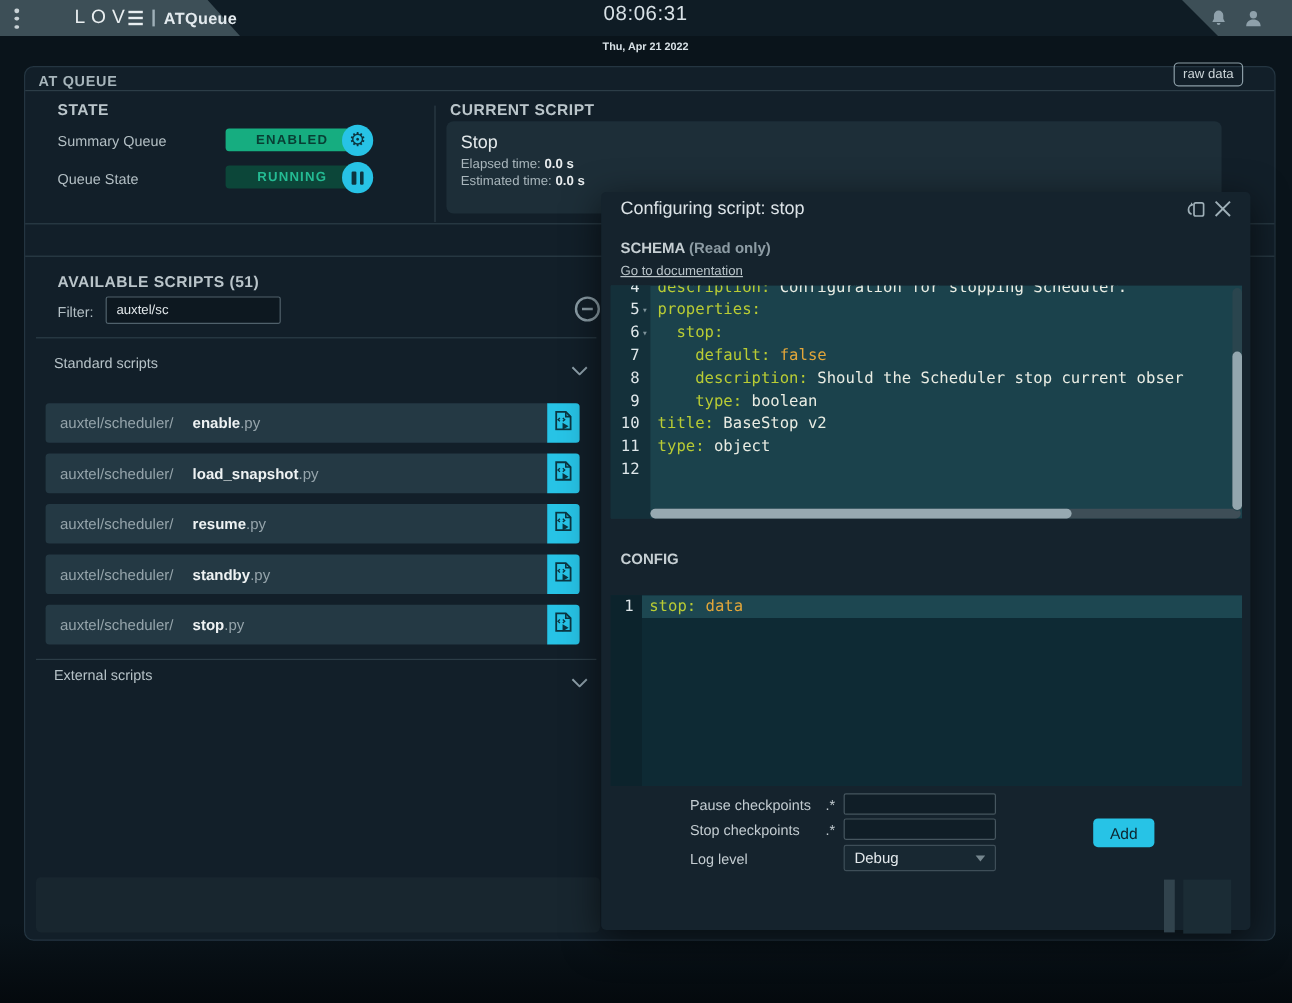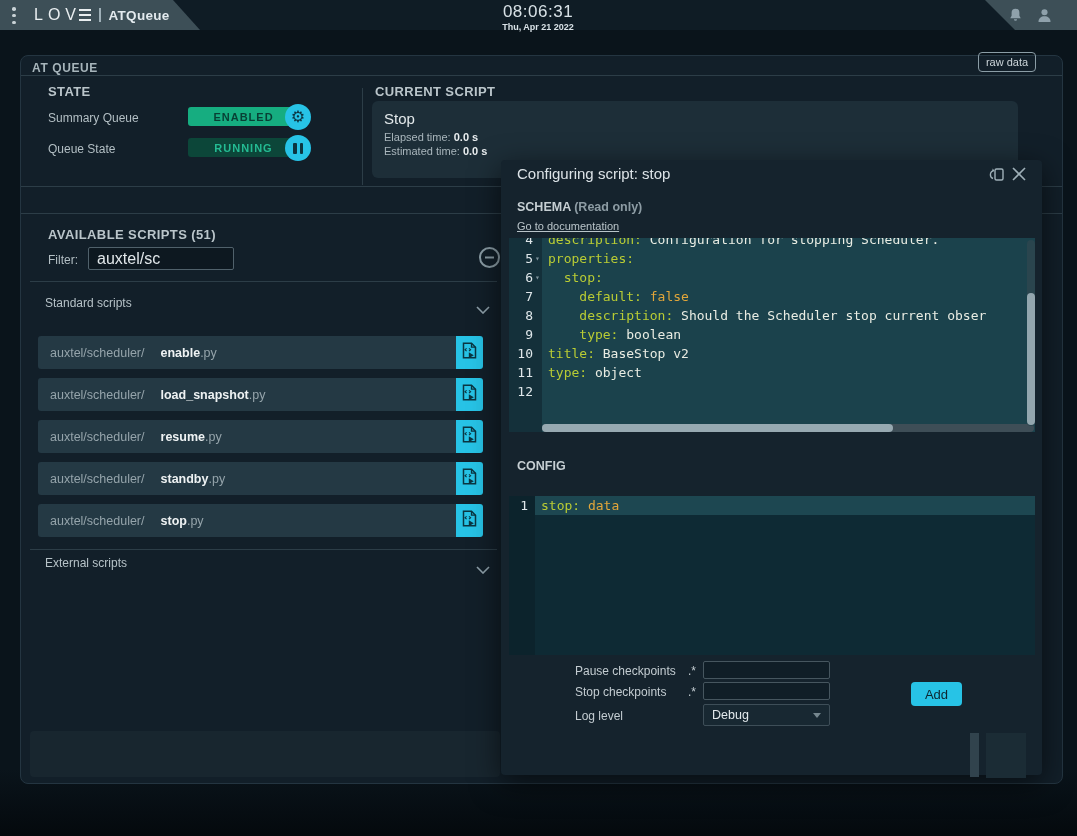--- a/index.html
+++ b/index.html
@@ -11,28 +11,28 @@
 
   
   .topbar { left:0; top:0; width:1077px; height:30px; background:#0f1c25; }
   .wing-left { left:0; top:0; width:200px; height:30px; background:#3d4f57;
                clip-path:polygon(0 0,173px 0,200px 100%,0 100%); }
   .wing-right { left:955px; top:0; width:122px; height:30px; background:#3d4f57;
                 clip-path:polygon(30px 0,100% 0,100% 100%,60px 100%); }
   .kebab { left:12px; top:7px; width:4px; height:17px; display:flex; flex-direction:column; justify-content:space-between; cursor:pointer;}
   .kebab i { width:3.5px; height:3.5px; border-radius:50%; background:#c9d2d6; }
   .logo { left:34px; top:6px; height:18px; display:flex; align-items:center; color:#e9eef0; }
-  .logo .txt { font-size:16px; letter-spacing:5px; font-weight:400; }
+  .logo .txt { font-size:16px; letter-spacing:5px; font-weight:400;margin-left:28px; }
   .ebars { display:flex; flex-direction:column; justify-content:space-between; height:12px; margin-left:-2px; margin-right:8px;}
   .ebars i { width:12px; height:2.2px; background:#e9eef0; }
   .logo-sep { width:1.5px; height:14px; background:#9fb0b8; margin-right:8px; }
   .appname { font-size:13.5px; font-weight:700; color:#e3eaee; letter-spacing:.3px; }
   .clock { left:463px; top:2px; width:150px; text-align:center; color:#d8e1e6; }
   .clock .time { font-size:17px; letter-spacing:.5px; }
-  .clock .date { font-size:9px; font-weight:700; margin-top:0px; }
+  .clock .date { font-size:9px; font-weight:700; margin-top:12px; }
   .tb-icon { top:7px; width:17px; height:17px; cursor:pointer; }
 
   
   .panel { left:20px; top:55px; width:1043px; height:729px; background:#121f29;
            border:1px solid #243541; border-radius:8px; }
   .sec-title { font-size:12px; font-weight:700; letter-spacing:.6px; color:#a7b5bb; }
   .h2 { font-size:13px; font-weight:700; letter-spacing:.4px; color:#bac5ca; }
   .rawdata { left:978px; top:52px; width:58px; height:20px; border:1px solid #8b9da6; border-radius:4px;
              background:transparent; color:#ccd5d9; font-size:11px; display:flex; align-items:center; justify-content:center; cursor:pointer;}
   .hr { height:1px; background:#2c3d47; }
@@ -47,21 +47,21 @@
   .gear-glyph { color:#0c3540; font-size:16px; line-height:1; font-family:"DejaVu Sans", sans-serif;}
   .pause-glyph { display:flex; gap:3px; }
   .pause-glyph i { width:3.5px; height:11px; background:#0c3540; border-radius:1px;}
 
   .cs-panel { left:372px; top:101px; width:646px; height:77px; background:#1d2e38; border-radius:6px; }
   .cs-name { font-size:15px; color:#e3e9eb; }
   .cs-row { font-size:11px; color:#a9b6bc; }
   .cs-row b { color:#e9edef; }
 
   .filter-input { left:88px; top:247px; width:146px; height:23px; background:#0d1820; border:1px solid #50616b;
-                  border-radius:2px; color:#e1e7ea; font-size:16px; padding:0 8px; outline:none;}
+                  border-radius:2px; color:#e1e7ea; font-size:11px; padding:0 8px; outline:none;}
   .group-lbl { font-size:12px; color:#b6c2c7; }
 
   .script-row { position:absolute; left:38px; width:445px; height:33px; display:flex; cursor:pointer; }
   .script-row .body { flex:1; background:#243944; border-radius:3px 0 0 3px; display:flex; align-items:center;
                       padding-left:12px; font-size:12.5px; }
   .script-row .pfx { color:#95a4ab; }
   .script-row .nm { color:#eef2f3; font-weight:700;padding-left:16px; }
   .script-row .launch { width:27px; background:#27c3e6; border-radius:0 3px 3px 0; display:flex; align-items:center; justify-content:center; cursor:pointer;}
 
   

